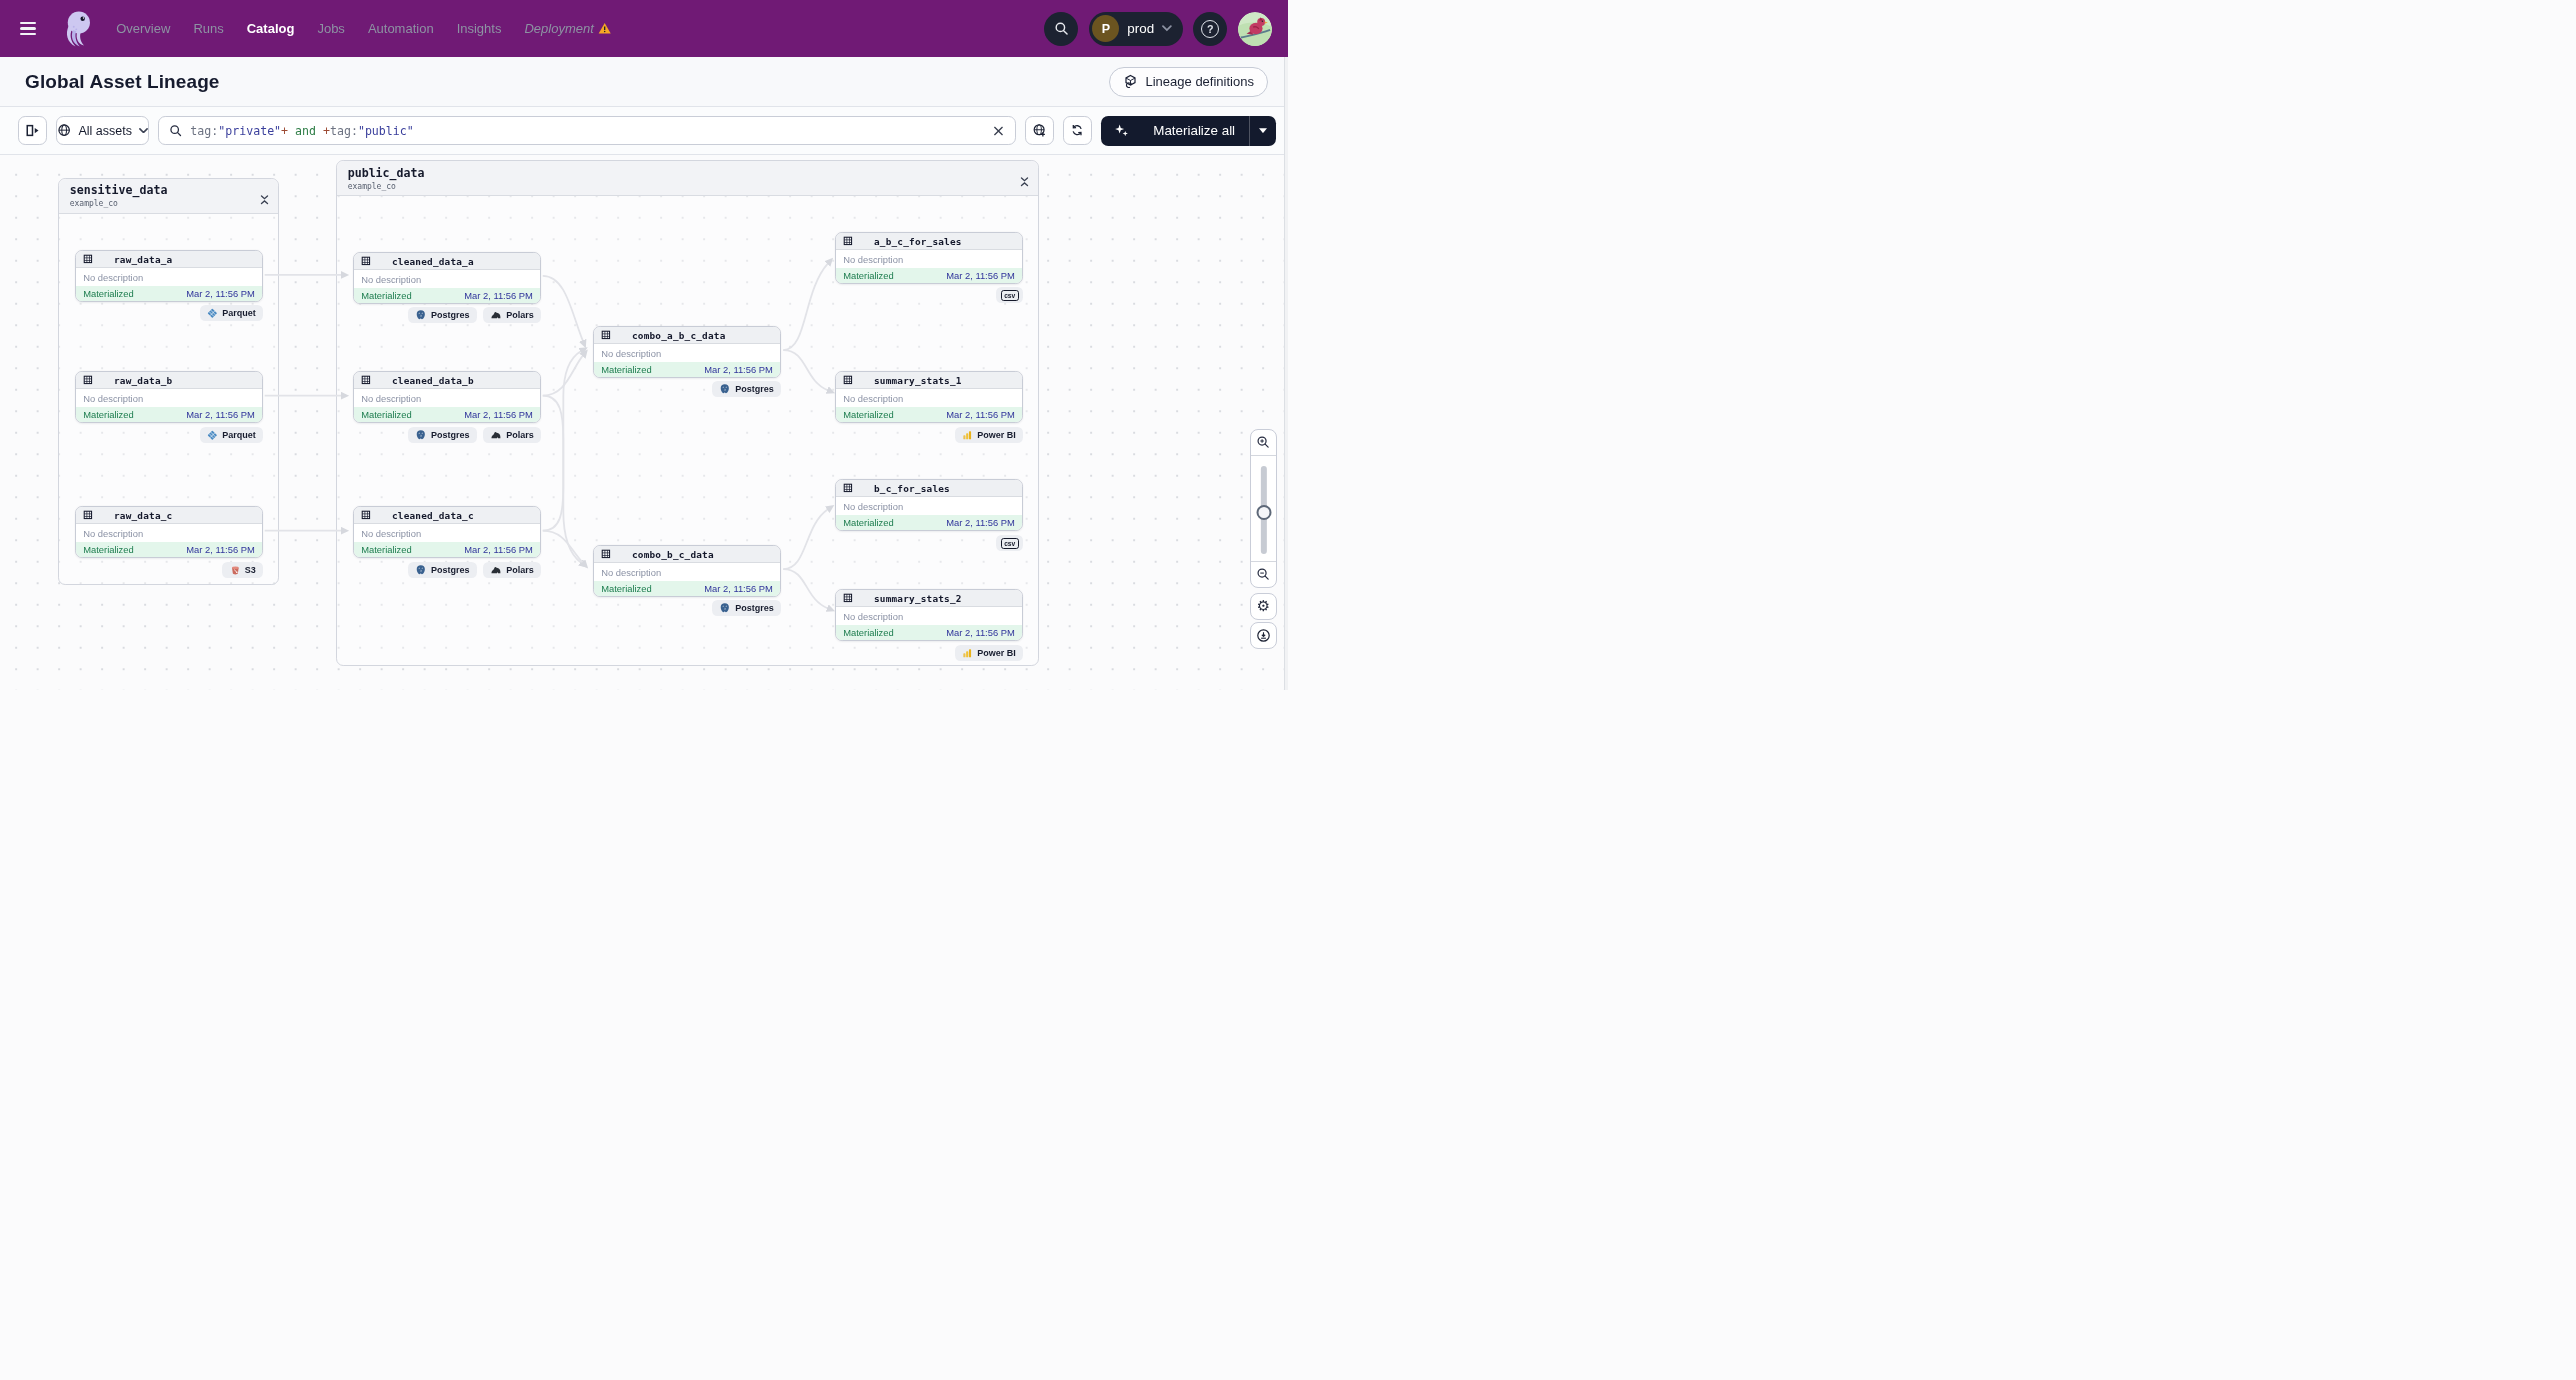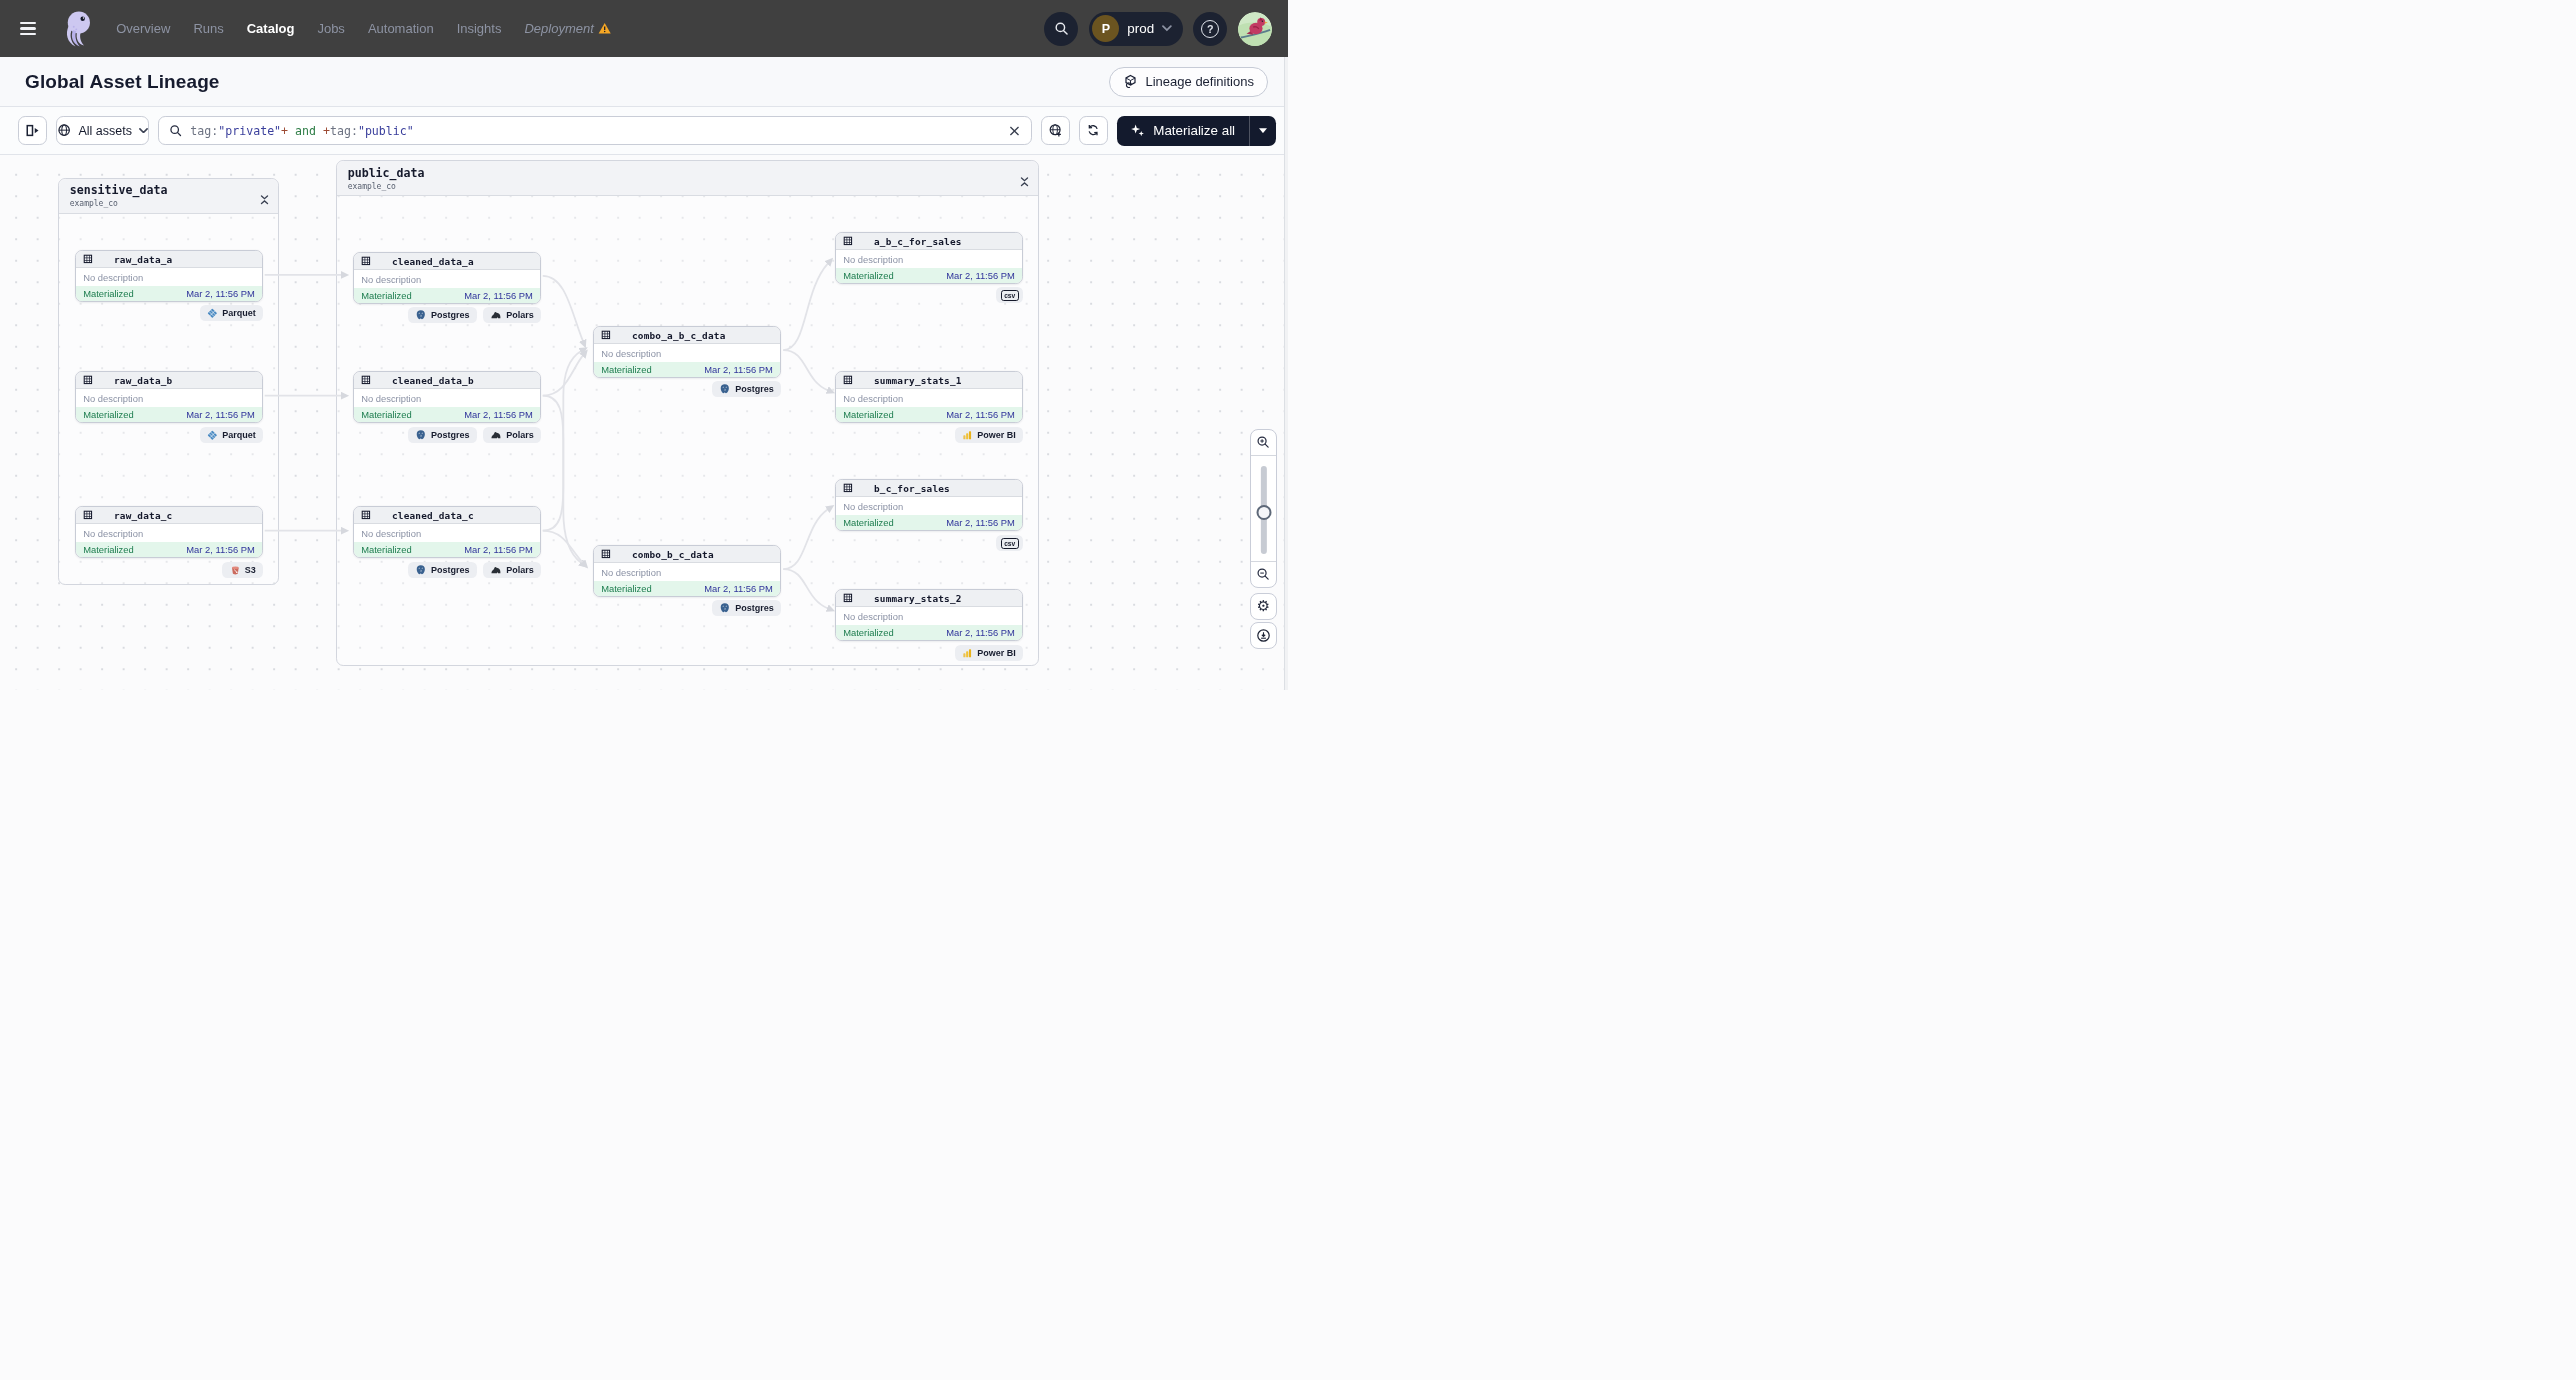--- a/index.html
+++ b/index.html
@@ -1,20 +1,20 @@
 <!DOCTYPE html>
 <html style="font-size:14.3px"><head>
 <meta charset="utf-8">
 <style>
   * { margin:0; padding:0; box-sizing:border-box; }
   html,body { width:1288px; height:690px; overflow:hidden; }
   body { font-family:"Liberation Sans", sans-serif; background:#fbfbfc; position:relative; }
 
   
-  .topnav { height:57px; background:#404040; display:flex; align-items:center; padding:0 16px; gap:12.5px; }
+  .topnav { height:57px; background:#701a75; display:flex; align-items:center; padding:0 16px; gap:12.5px; }
   .hamburger { width:30px; height:30px; display:flex; flex-direction:column; justify-content:center; gap:3.6px; cursor:pointer; }
   .hamburger span { display:block; width:16px; height:2.1px; background:#f2f3f7; border-radius:1.8px; margin-left:3.6px; }
   .logo { width:38px; height:41px; margin-right:7.2px; }
   .navlinks { display:flex; align-items:center; gap:23px; }
   .navlink { font-size:13px; color:#8d93a3; font-weight:500; text-decoration:none; cursor:pointer; white-space:nowrap; }
   .navlink.active { color:#ffffff; font-weight:700; }
   .nav-dep { display:flex; align-items:center; gap:4px;font-style:italic; }
   .nav-right { margin-left:auto; display:flex; align-items:center; gap:10.7px; }
   .circle-btn { width:34px; height:34px; border-radius:50%; background:#1c2231; display:flex; align-items:center; justify-content:center; cursor:pointer; }
   .env-pill { height:34px; border-radius:17px; background:#1c2231; display:flex; align-items:center; gap:8px; padding:3.6px 10.7px 3.6px 3.6px; cursor:pointer; }
@@ -29,21 +29,21 @@
   .reload-btn { margin-left:auto; height:30px; border-radius:15px; border:0.9px solid #c6cbd6; background:rgba(255,255,255,.65); display:flex; align-items:center; gap:7.2px; padding:0 13.4px; font-size:13px; color:#1a2032; cursor:pointer; }
 
   
   .toolbar { height:48px; background:#fbfcfd; border-bottom:0.9px solid #e1e4ea; display:flex; align-items:center; padding:0 12.5px 0 18px; gap:9px; }
   .tb-btn { width:29px; height:29px; border-radius:7.2px; border:0.9px solid #c9cdd7; background:#fff; display:flex; align-items:center; justify-content:center; cursor:pointer; flex:none; }
   .scope-btn { height:29px; border-radius:7.2px; border:0.9px solid #c9cdd7; background:#fff; display:flex; align-items:center; gap:7.2px; padding:0 0; font-size:12.5px; font-weight:500; color:#161b2d; cursor:pointer; flex:none; }
   .searchbox { flex:1; height:29px; border-radius:7.2px; border:0.9px solid #c9cdd7; background:#fff; display:flex; align-items:center; gap:8px; padding:0 9.8px; font-family:"DejaVu Sans Mono", monospace; font-size:11.6px; cursor:text; }
   .seg-field { color:#6d7382; } .seg-string { color:#3a3f9c; } .seg-operator { color:#9c4a33; } .seg-keyword { color:#2e7d46; white-space:pre; }
   .clear-x { margin-left:auto; font-size:16px; color:#3a4050; cursor:pointer; line-height:1; font-family:"DejaVu Sans", sans-serif; }
   .mat-btn { height:30px; border-radius:7.2px; background:#131a2d; display:flex; align-items:stretch; color:#fff; cursor:pointer; flex:none; overflow:hidden; }
-  .mat-main { display:flex; align-items:center; gap:8px; padding:0 13.4px; font-size:13.4px; font-weight:500; }
+  .mat-main { display:flex; align-items:center; gap:24px; padding:0 13.4px; font-size:13.4px; font-weight:500; }
   .mat-caret { width:27px; display:flex; align-items:center; justify-content:center; border-left:0.9px solid rgba(255,255,255,.25); }
 
   
   .canvas { position:relative; height:535px; width:1284px; background-color:#fbfbfc;
     background-image:radial-gradient(#d9dbe0 1.2px, transparent 1.3px); background-size:21.5px 21.5px; background-position:5.4px 9px; }
   .scroll-strip { position:absolute; top:57px; right:0; bottom:0; width:4.5px; background:#f1f2f4; border-left:0.9px solid #dcdfe4; z-index:60; }
 
   .group { position:absolute; border:0.9px solid #d3d6de; border-radius:7.2px; background:rgba(255,255,255,.35); }
   .group-head { background:#f2f3f6; border-bottom:0.9px solid #d9dce2; border-radius:7.2px 7.2px 0 0; padding:5.4px 9px 4.5px 10.7px; display:flex; align-items:flex-end; }
   .group-title { font-family:"DejaVu Sans Mono", monospace; font-weight:700; font-size:11.6px; color:#161a2c; line-height:1.2; }

